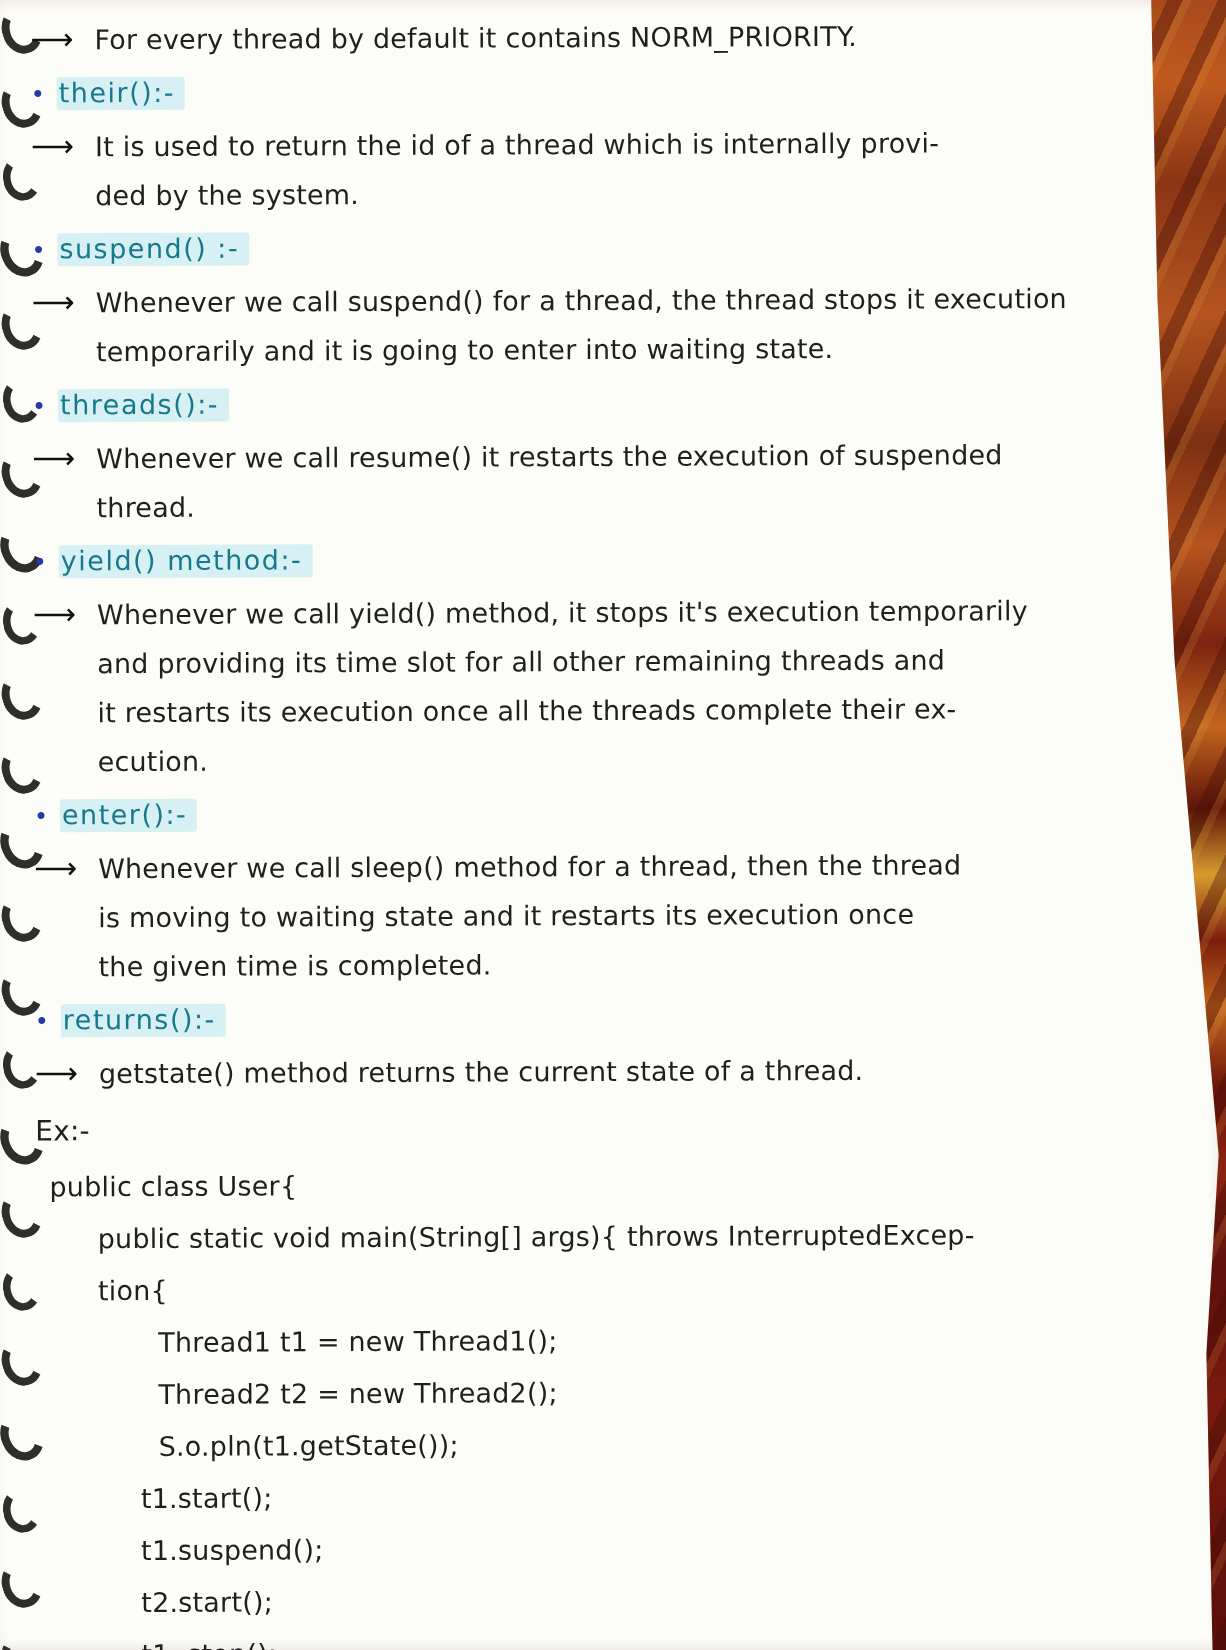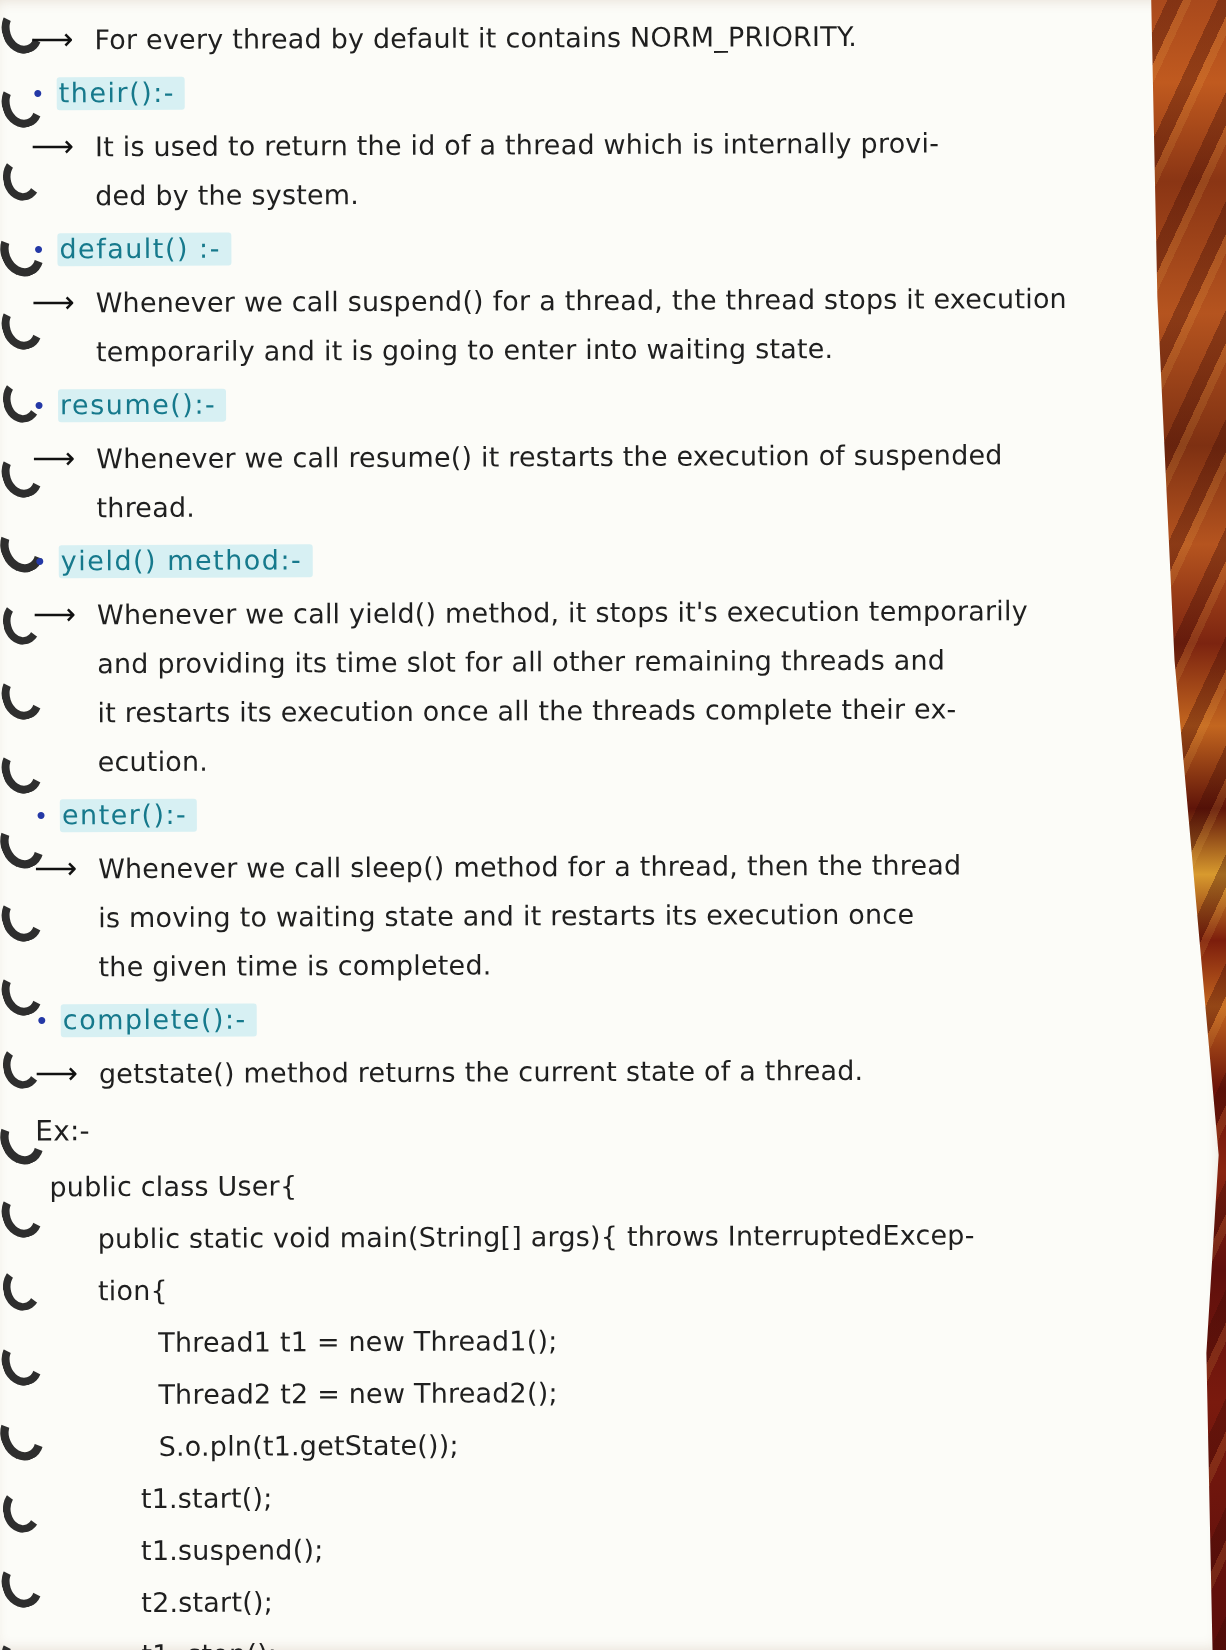--- a/index.html
+++ b/index.html
@@ -89,31 +89,31 @@
       <span class="bullet">•</span><span class="hl">their():-</span>
     </div>
     <div>
       <div class="row">
         <span class="arrow">⟶</span><span>It is used to return the id of a thread which is internally provi-</span>
       </div>
       <div class="row cont">ded by the system.</div>
     </div>
 
     <div class="row heading-row">
-      <span class="bullet">•</span><span class="hl">default() :-</span>
+      <span class="bullet">•</span><span class="hl">suspend() :-</span>
     </div>
     <div>
       <div class="row">
         <span class="arrow">⟶</span><span>Whenever we call suspend() for a thread, the thread stops it execution</span>
       </div>
       <div class="row cont">temporarily and it is going to enter into waiting state.</div>
     </div>
 
     <div class="row heading-row">
-      <span class="bullet">•</span><span class="hl">resume():-</span>
+      <span class="bullet">•</span><span class="hl">threads():-</span>
     </div>
     <div>
       <div class="row">
         <span class="arrow">⟶</span><span>Whenever we call resume() it restarts the execution of suspended</span>
       </div>
       <div class="row cont">thread.</div>
     </div>
 
     <div class="row heading-row">
       <span class="bullet">•</span><span class="hl">yield() method:-</span>
@@ -132,21 +132,21 @@
     </div>
     <div>
       <div class="row">
         <span class="arrow">⟶</span><span>Whenever we call sleep() method for a thread, then the thread</span>
       </div>
       <div class="row cont">is moving to waiting state and it restarts its execution once</div>
       <div class="row cont">the given time is completed.</div>
     </div>
 
     <div class="row heading-row">
-      <span class="bullet">•</span><span class="hl">complete():-</span>
+      <span class="bullet">•</span><span class="hl">returns():-</span>
     </div>
     <div>
       <div class="row">
         <span class="arrow">⟶</span><span>getstate() method returns the current state of a thread.</span>
       </div>
     </div>
 
     <div class="row ex-row">Ex:-</div>
 
     <div class="code">

